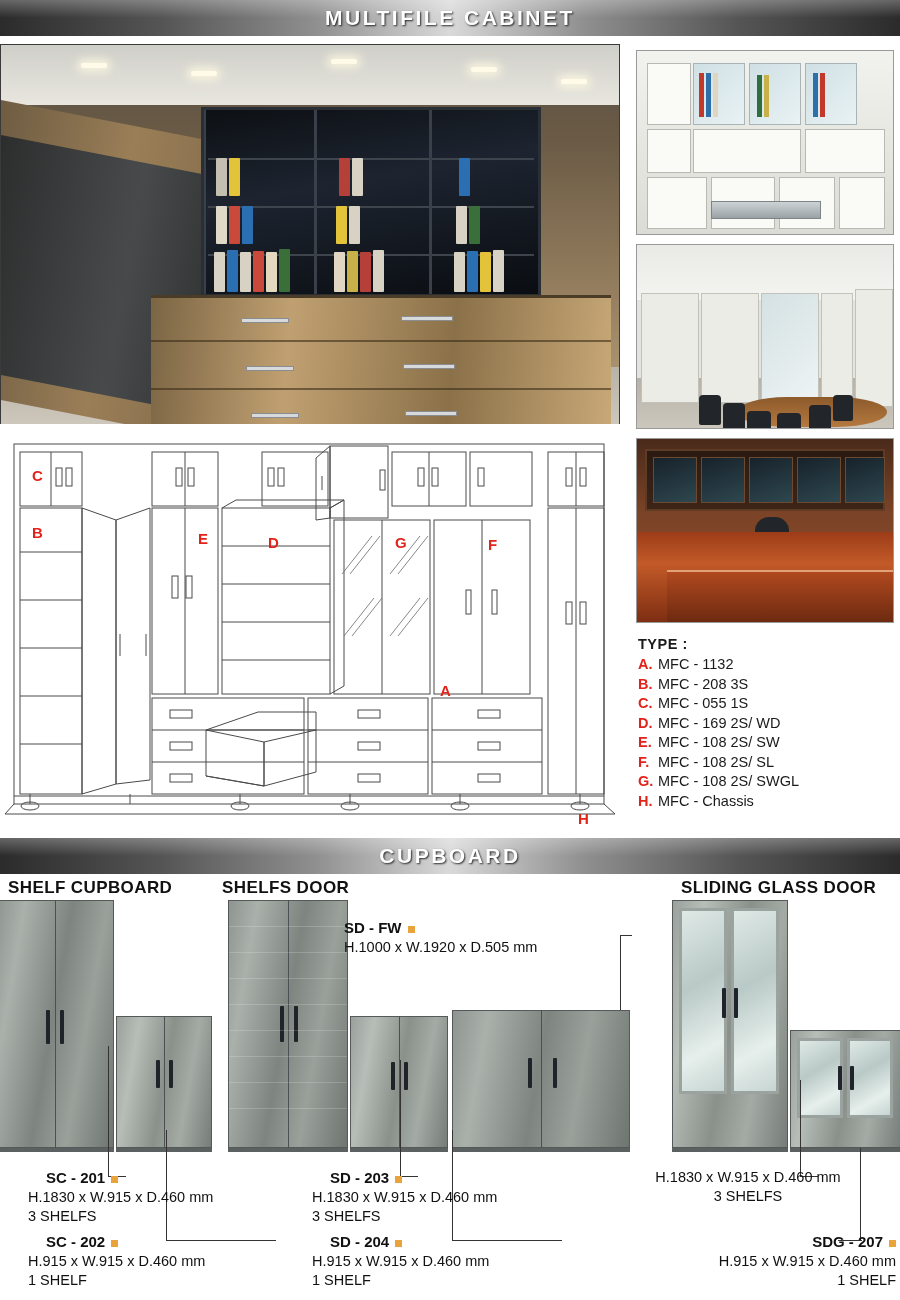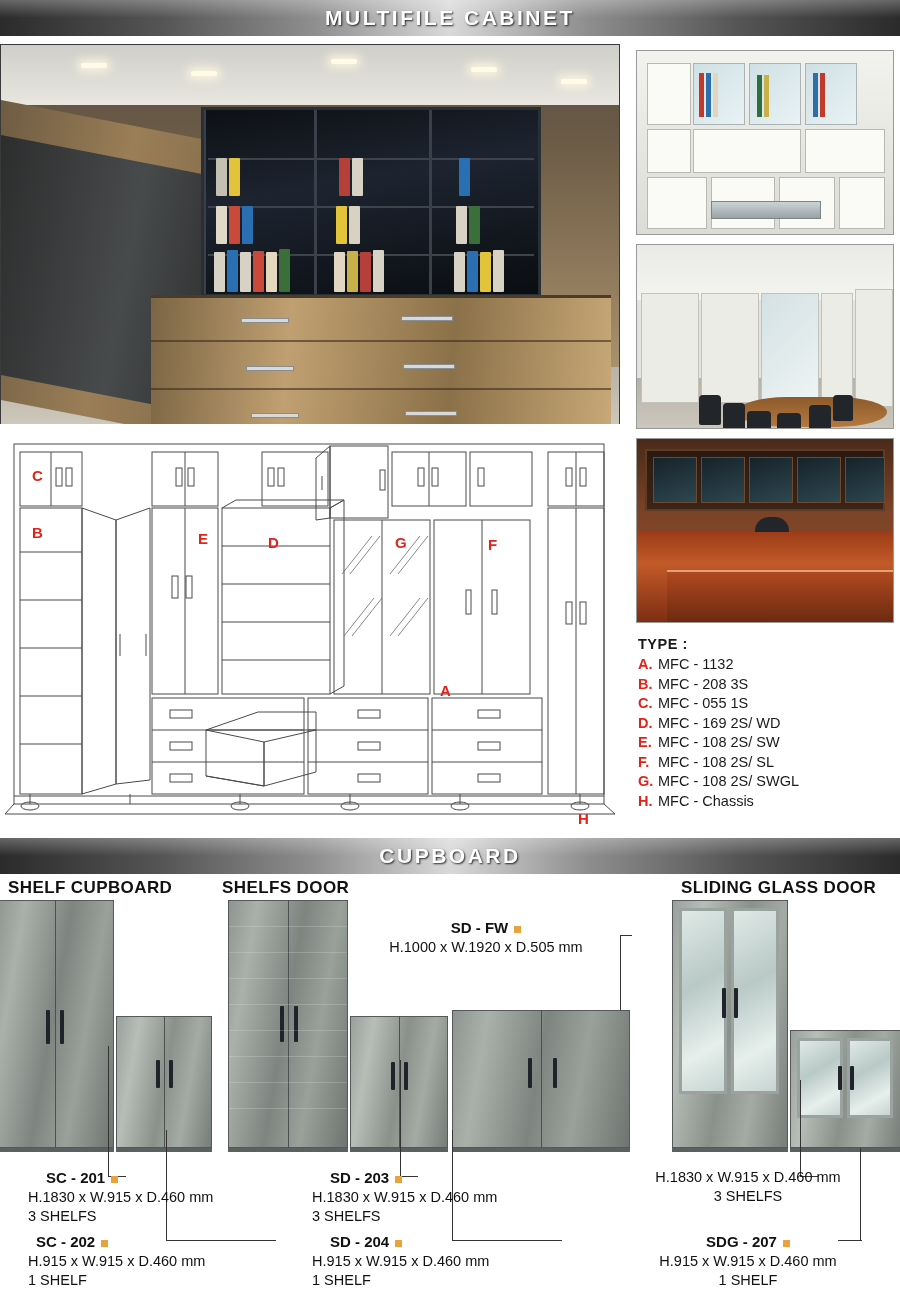--- a/index.html
+++ b/index.html
@@ -174,21 +174,21 @@
   }
 
   
   .spec { position:absolute; font-size:14.5px; color:#111; line-height:19px; }
   .spec .code { font-weight:bold; font-size:15px; }
   .spec .sq { display:inline-block; width:7px; height:7px; background:#e8a33d; margin-left:6px; vertical-align:middle; }
   .callout-h { position:absolute; border-top:1px solid #333; }
   .callout-v { position:absolute; border-left:1px solid #333; }
 
   .spec-center { text-align:center; }
-  .spec-right { text-align:center; }
+  .spec-right { text-align:left; }
 </style>
 </head>
 <body>
 
 <div class="banner" id="banner-top">
   <div class="banner-title">MULTIFILE CABINET</div>
 </div>
 
 <div class="photo" id="photo-main">
   <div class="ceiling">
@@ -579,37 +579,37 @@
   <div><span class="code">SD - FW</span><span class="sq"></span></div>
   <div>H.1000 x W.1920 x D.505 mm</div>
 </div>
 
 <div class="spec" style="left:28px; top:1168px; width:210px;">
   <div style="margin-left:18px;"><span class="code">SC - 201</span><span class="sq"></span></div>
   <div>H.1830 x W.915 x D.460 mm</div>
   <div>3 SHELFS</div>
 </div>
 <div class="spec" style="left:28px; top:1232px; width:210px;">
-  <div style="margin-left:8px;"><span class="code">SC - 202</span><span class="sq"></span></div>
+  <div style="margin-left:18px;"><span class="code">SC - 202</span><span class="sq"></span></div>
   <div>H.915 x W.915 x D.460 mm</div>
   <div>1 SHELF</div>
 </div>
 
 <div class="spec" style="left:312px; top:1168px; width:230px;">
   <div style="margin-left:18px;"><span class="code">SD - 203</span><span class="sq"></span></div>
   <div>H.1830 x W.915 x D.460 mm</div>
   <div>3 SHELFS</div>
 </div>
 <div class="spec" style="left:312px; top:1232px; width:230px;">
   <div style="margin-left:18px;"><span class="code">SD - 204</span><span class="sq"></span></div>
   <div>H.915 x W.915 x D.460 mm</div>
   <div>1 SHELF</div>
 </div>
 
 <div class="spec spec-center" style="left:600px; top:1168px; width:296px;">
   <div>H.1830 x W.915 x D.460 mm</div>
   <div>3 SHELFS</div>
 </div>
-<div class="spec spec-center" style="left:600px; top:1232px; width:296px;">
+<div class="spec spec-center" style="left:600px; top:1232px; width:296px;text-align:right;">
   <div><span class="code">SDG - 207</span><span class="sq"></span></div>
   <div>H.915 x W.915 x D.460 mm</div>
   <div>1 SHELF</div>
 </div>
 
 </body></html>

